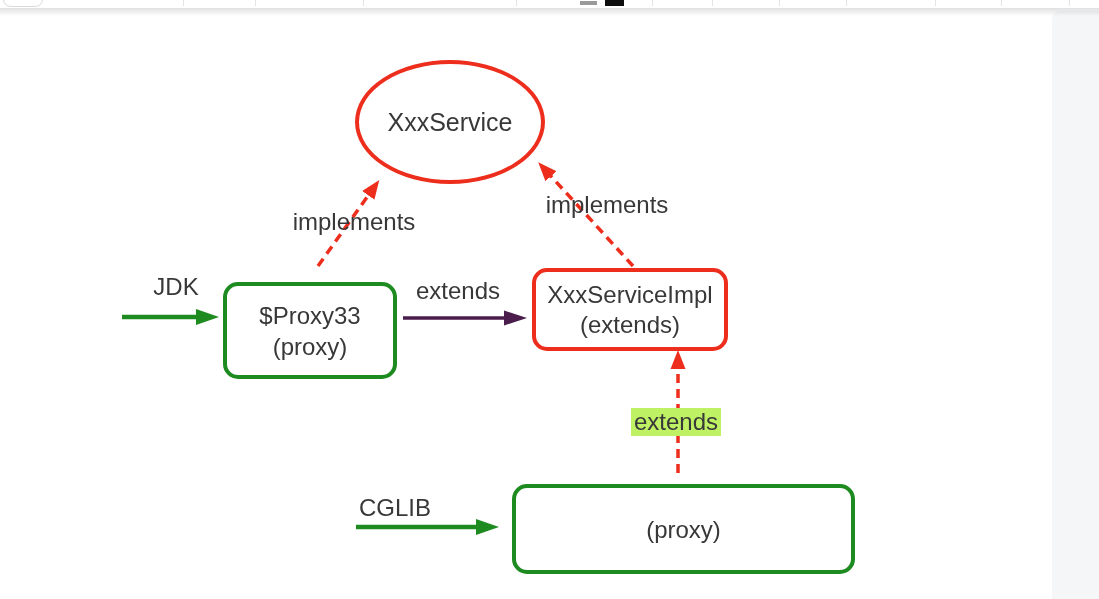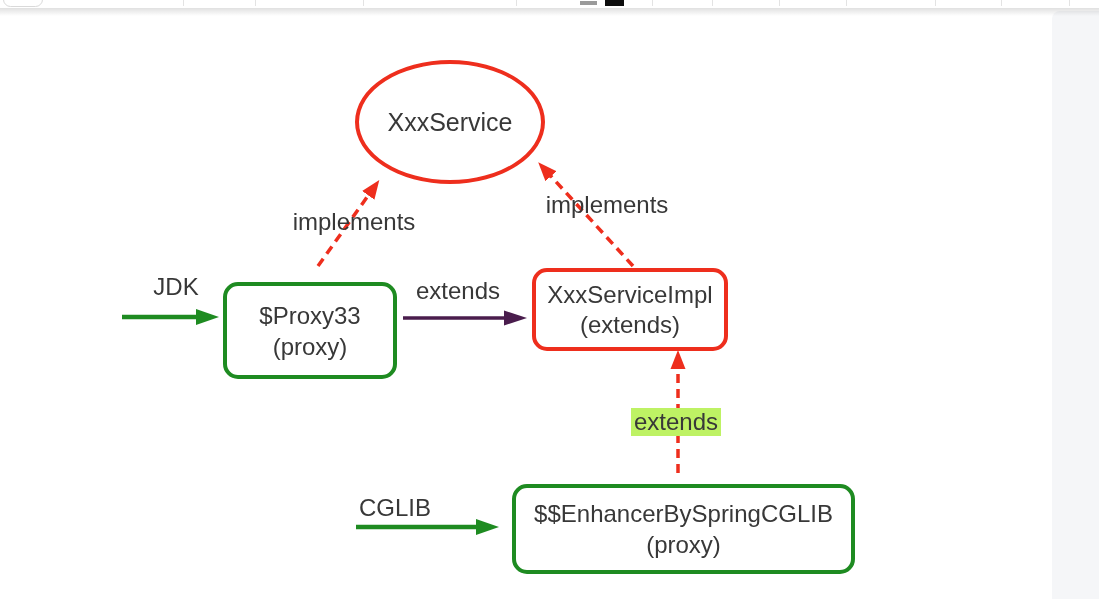--- a/index.html
+++ b/index.html
@@ -110,21 +110,20 @@
       <div class="t">$Proxy33</div>
       <div class="t">(proxy)</div>
     </div>
 
     <div class="node box box-red target">
       <div class="t">XxxServiceImpl</div>
       <div class="t">(extends)</div>
     </div>
 
     <div class="node box box-green enhancer">
-      <div class="t">$$EnhancerBySpringCGLIB</div>
       <div class="t">(proxy)</div>
     </div>
 
     <div class="lbl lbl-jdk">JDK</div>
     <div class="lbl lbl-cglib">CGLIB</div>
     <div class="lbl lbl-impl-left">implements</div>
     <div class="lbl lbl-impl-right">implements</div>
     <div class="lbl lbl-compose">extends</div>
     <div class="lbl lbl-extends">extends</div>
 

